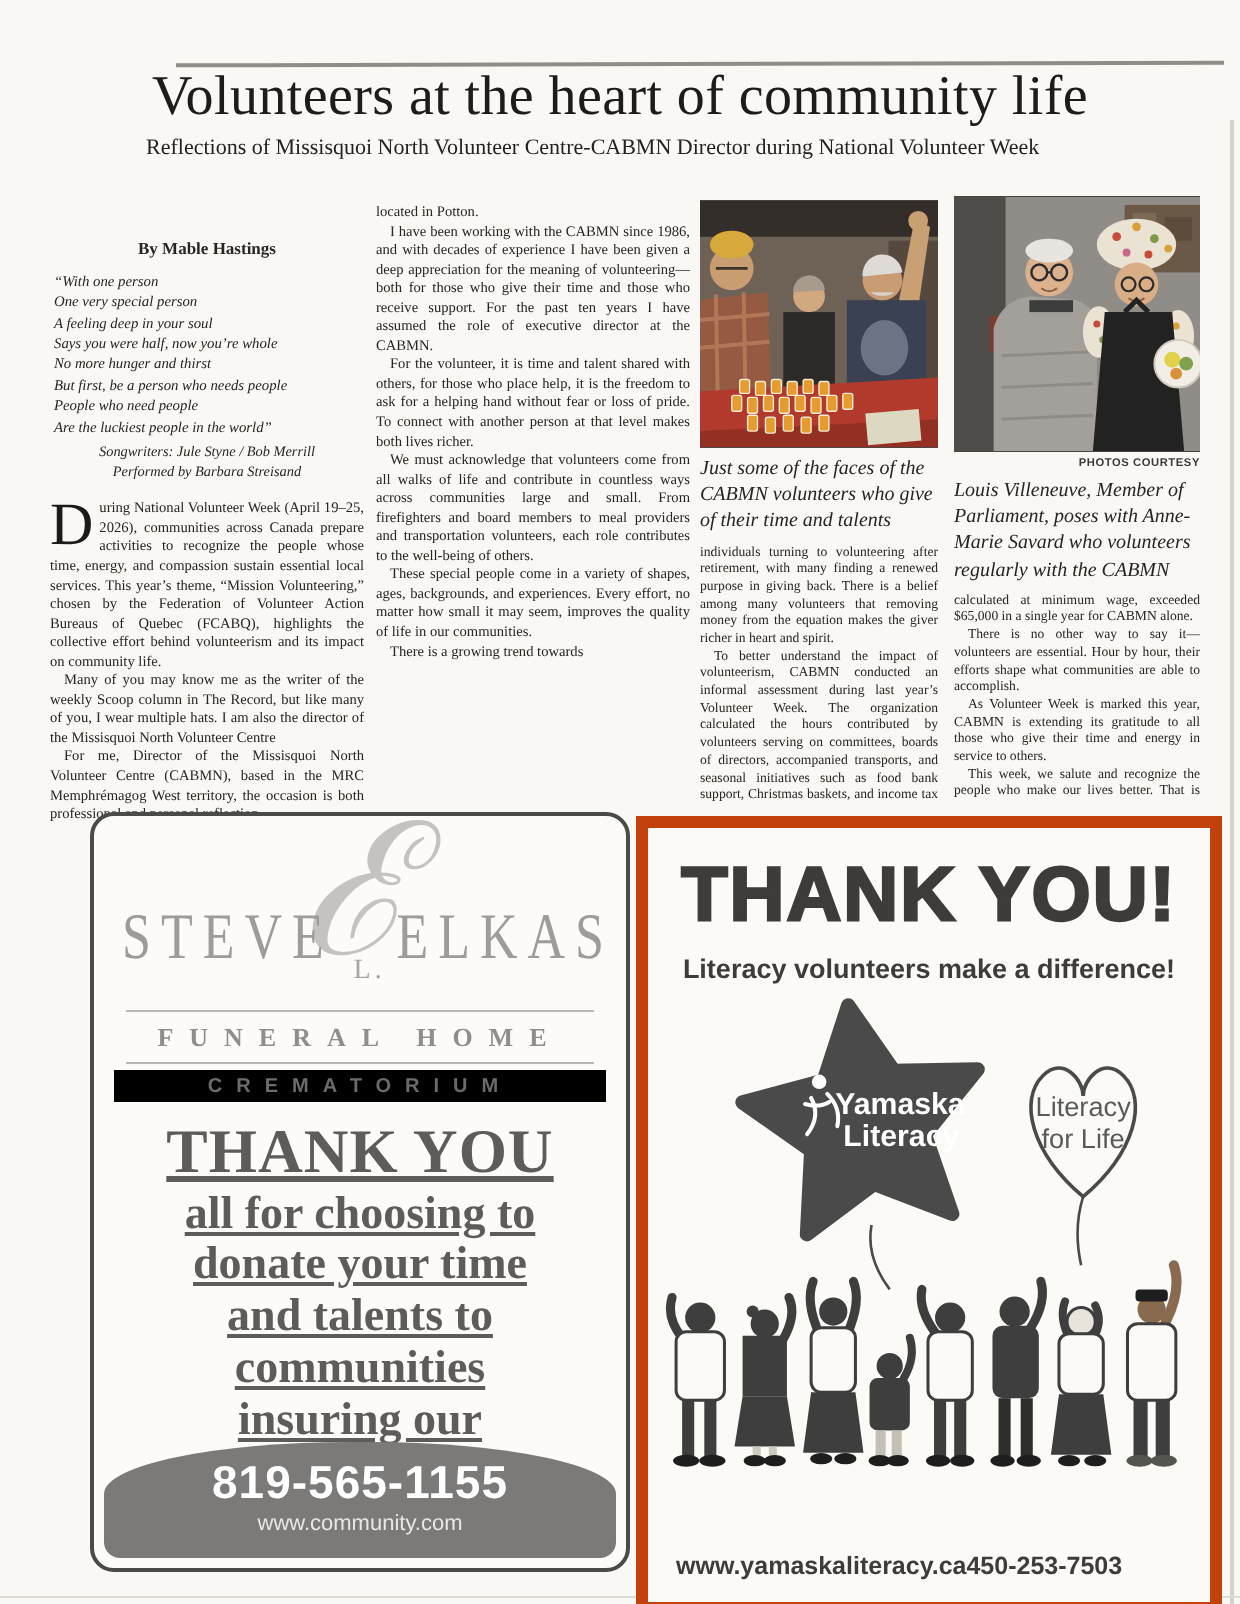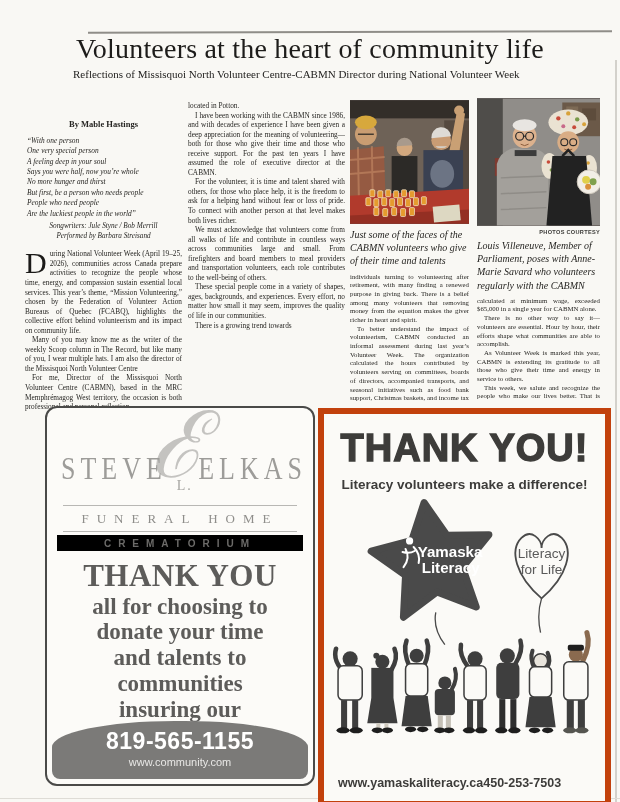--- a/index.html
+++ b/index.html
@@ -41,24 +41,24 @@
   .elkas-name{position:relative;height:86px;margin-top:8px;}
   .elkas-mono{position:absolute;left:50%;top:-16px;transform:translateX(-54%);
               font-family:"DejaVu Serif",serif;font-style:italic;font-size:92px;line-height:1;
               color:#c4c3c0;font-weight:400;}
   .elkas-l{position:absolute;left:50%;top:62px;transform:translateX(-20%);font-size:14px;color:#a5a4a1;letter-spacing:2px;}
   .elkas-steve,.elkas-elkas{position:absolute;top:34px;font-size:26px;color:#9d9c99;
         letter-spacing:5px;transform:scaleY(1.25);transform-origin:top;}
   .elkas-steve{left:14px;}
   .elkas-elkas{right:6px;}
   .elkas-rule{height:1px;background:#b8b7b4;margin:3px 16px;}
-  .elkas-funeral{font-size:13px;color:#8f8e8b;letter-spacing:8px;font-weight:normal;padding:2px 0 1px;}
+  .elkas-funeral{font-size:13px;color:#8f8e8b;letter-spacing:8px;font-weight:bold;padding:2px 0 1px;}
   .elkas-crema{background:#000000;color:#6c6b69;font-family:"Liberation Sans",sans-serif;
                font-size:10px;font-weight:bold;letter-spacing:7px;padding:2.5px 0;margin:0 10px;}
-  .elkas-msg{margin-top:8px;color:#5d5c5a;font-weight:bold;line-height:1.12;}
+  .elkas-msg{margin-top:8px;color:#5d5c5a;font-weight:bold;line-height:1.12;text-decoration:underline;}
   .elkas-msg .big{font-size:31px;letter-spacing:0.5px;}
   .elkas-msg .line{font-size:23px;}
   .elkas-band{position:absolute;bottom:5px;left:5px;right:5px;height:58px;background:#7b7a78;
               border-radius:48% 48% 8px 8px / 26px 26px 8px 8px;color:#ffffff;padding-top:7px;box-sizing:border-box;}
   .elkas-phone{font-family:"Liberation Sans",sans-serif;font-weight:bold;font-size:23px;letter-spacing:0.5px;}
   .elkas-web{font-family:"Liberation Sans",sans-serif;font-size:11px;color:#e9e8e6;margin-top:1px;}
 
   
   #ad-yamaska{position:absolute;left:318px;top:408px;width:281px;height:387px;background:#fbfaf7;
               border:6px solid #c2410c;overflow:hidden;text-align:center;

